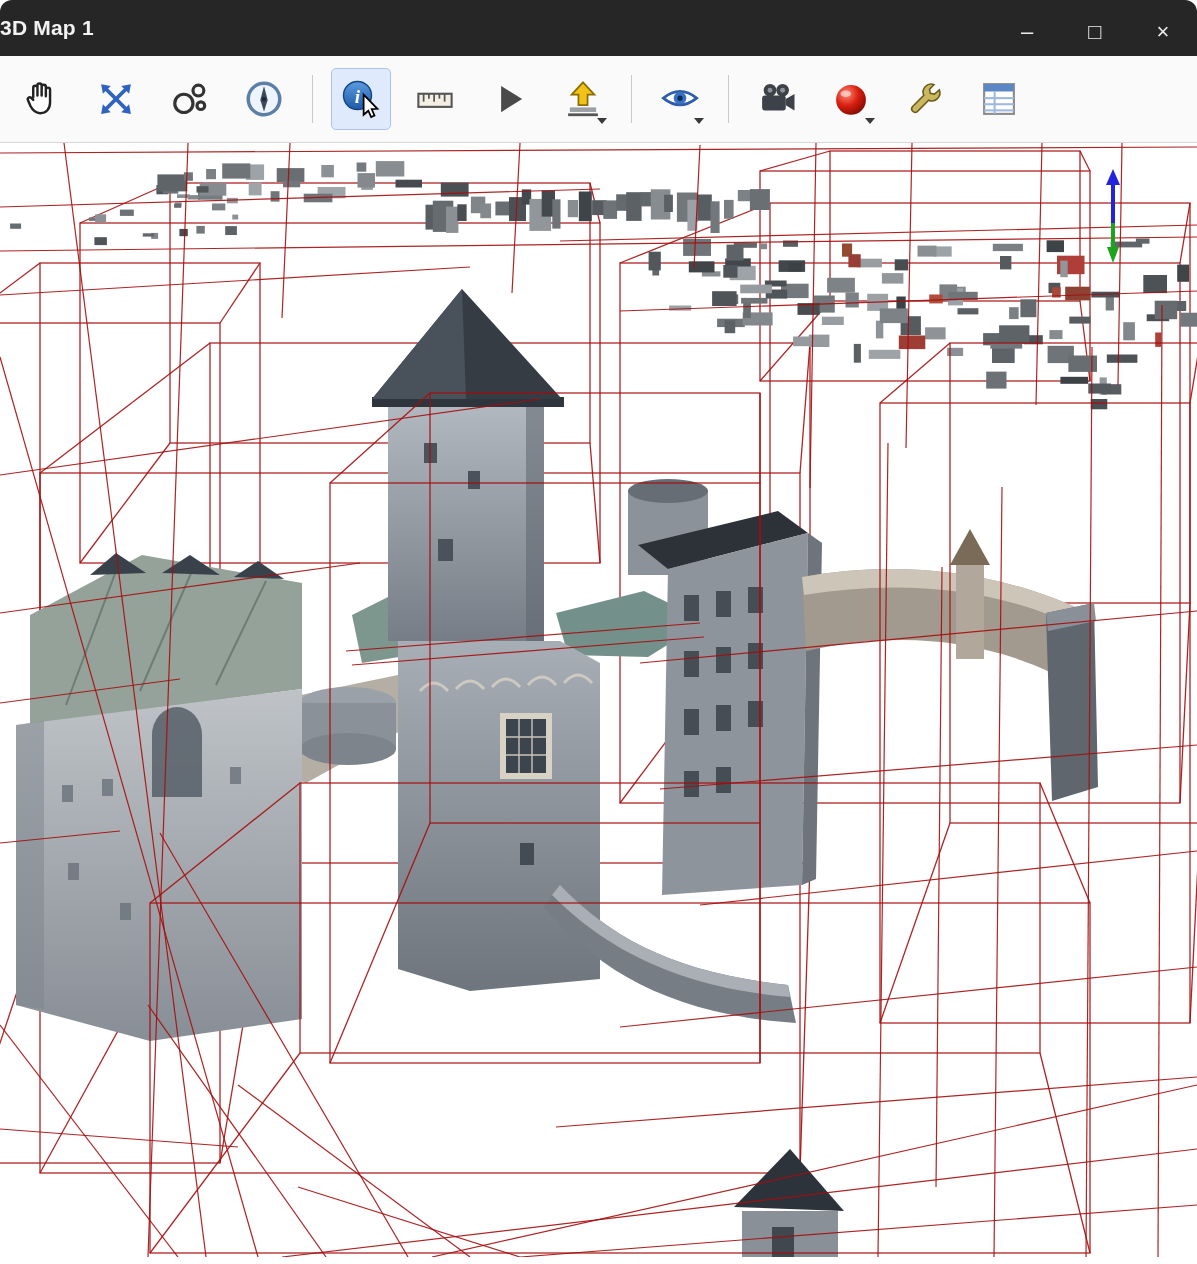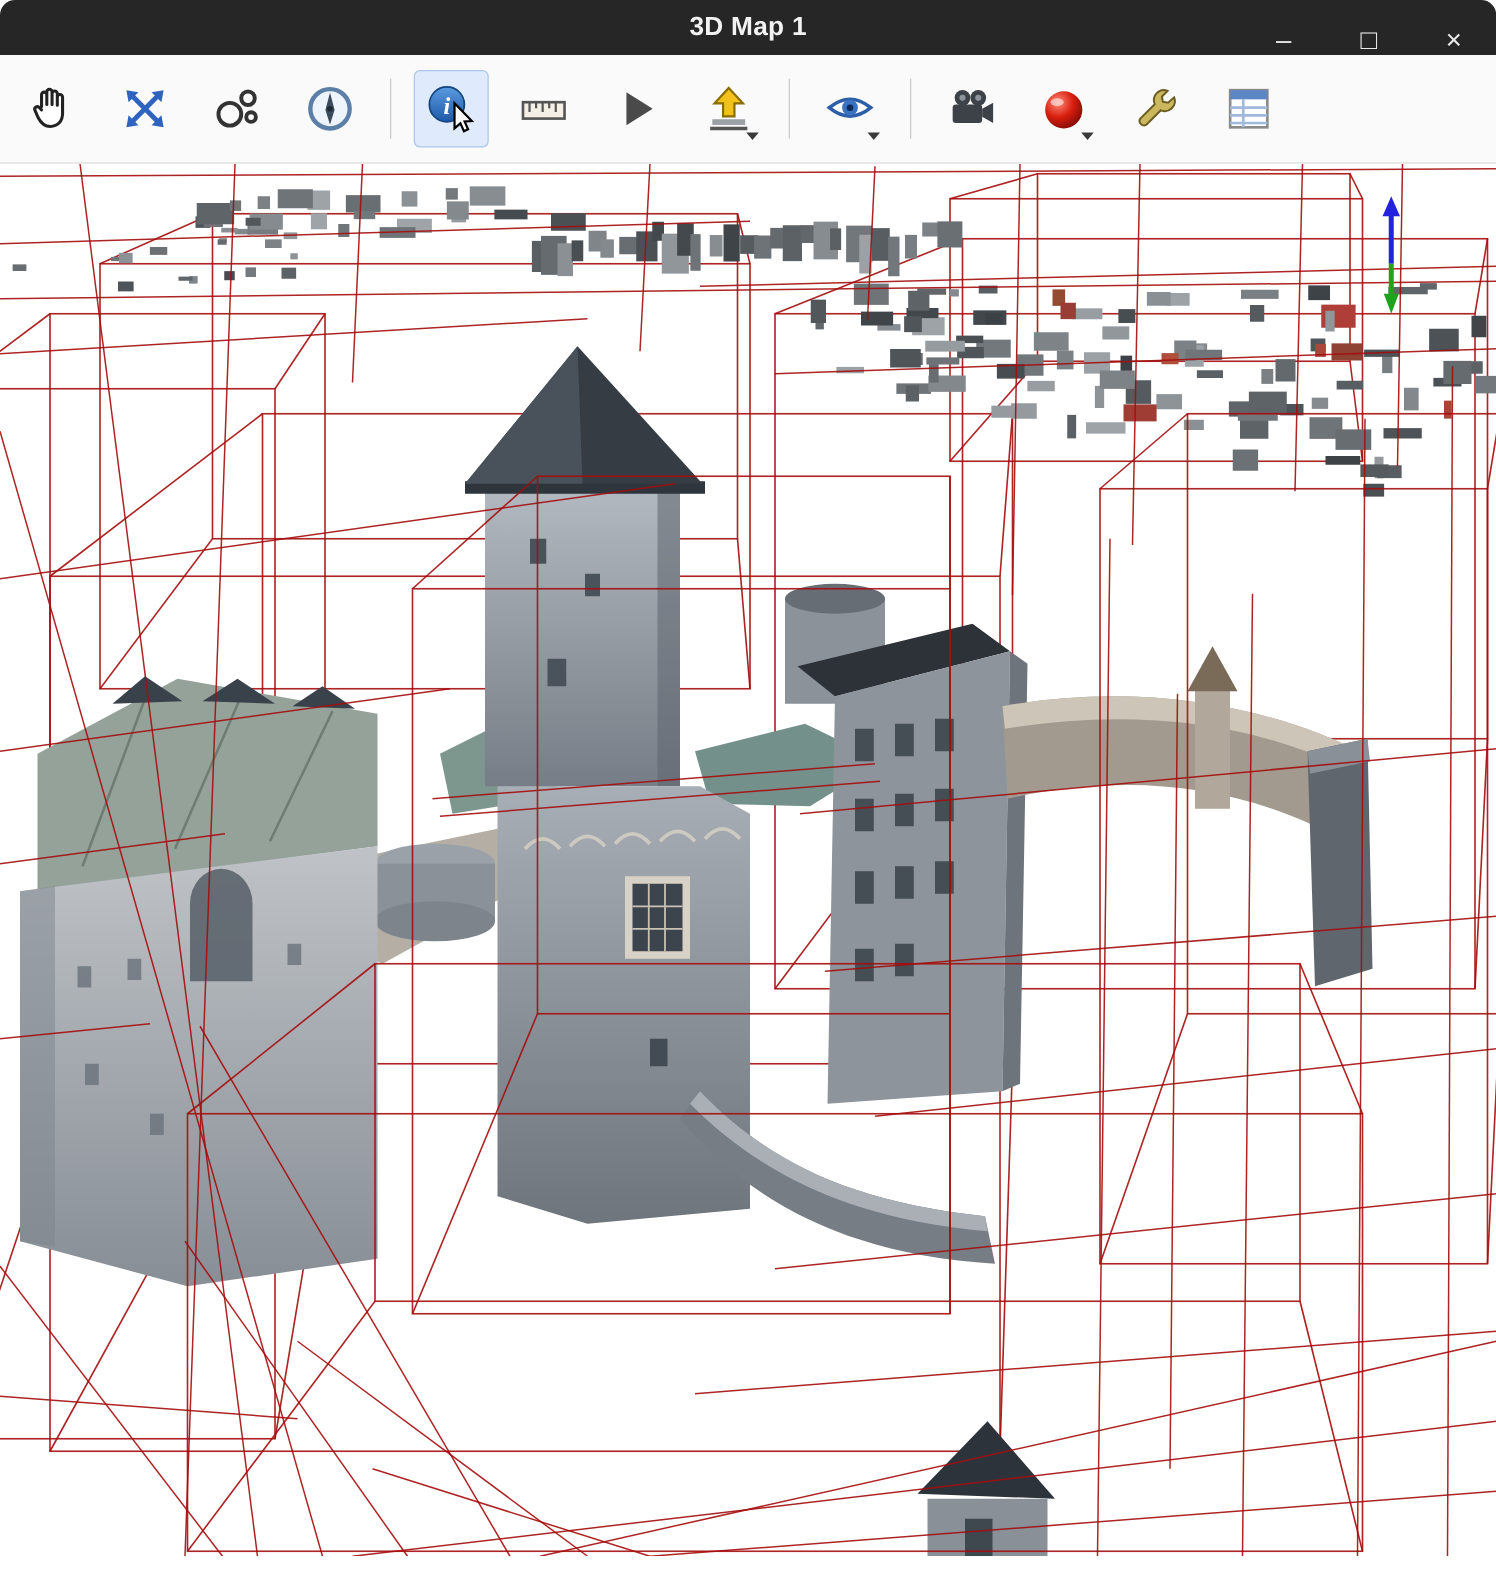--- a/index.html
+++ b/index.html
@@ -1,19 +1,19 @@
 <!DOCTYPE html>
 <html><head>
 <meta charset="utf-8">
 <style>
   html,body{margin:0;padding:0;background:#ffffff;font-family:"Liberation Sans",sans-serif;}
   .app{width:1197px;height:1264px;position:relative;overflow:hidden;background:#fff;}
   
-  .titlebar{height:44px;background:#262626;border-radius:12px 12px 0 0;position:relative;
-    display:flex;align-items:center;justify-content:center;}
+  .titlebar{height:56px;background:#262626;border-radius:12px 12px 0 0;position:relative;
+    display:flex;align-items:center;}
   .titlebar .title{color:#f2f2f2;font-size:21px;font-weight:bold;letter-spacing:.2px;}
   .win-controls{position:absolute;right:14px;top:0;height:64px;display:flex;align-items:center;gap:28px;}
   .win-btn{width:40px;height:40px;display:flex;align-items:center;justify-content:center;
     color:#eaeaea;font-size:22px;cursor:default;border-radius:20px;}
   .win-btn span{line-height:1;}
   
   .toolbar{height:86px;background:#fafafa;border-bottom:1px solid #d6d6d6;
     display:flex;align-items:center;padding-left:12px;gap:14px;}
   .tbtn{width:58px;height:60px;display:flex;align-items:center;justify-content:center;
     position:relative;border-radius:5px;border:1px solid transparent;background:transparent;}

